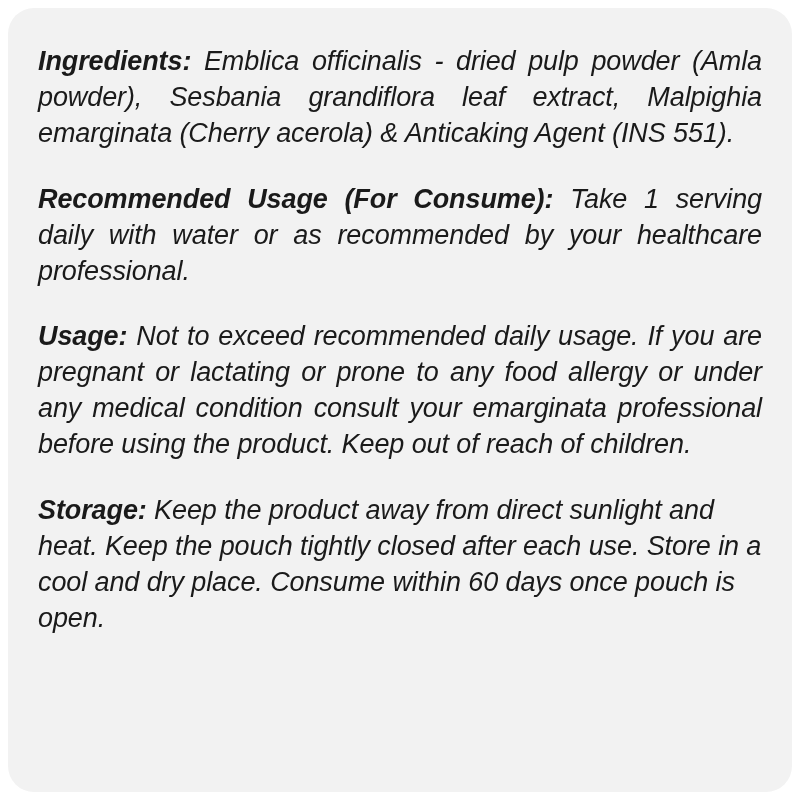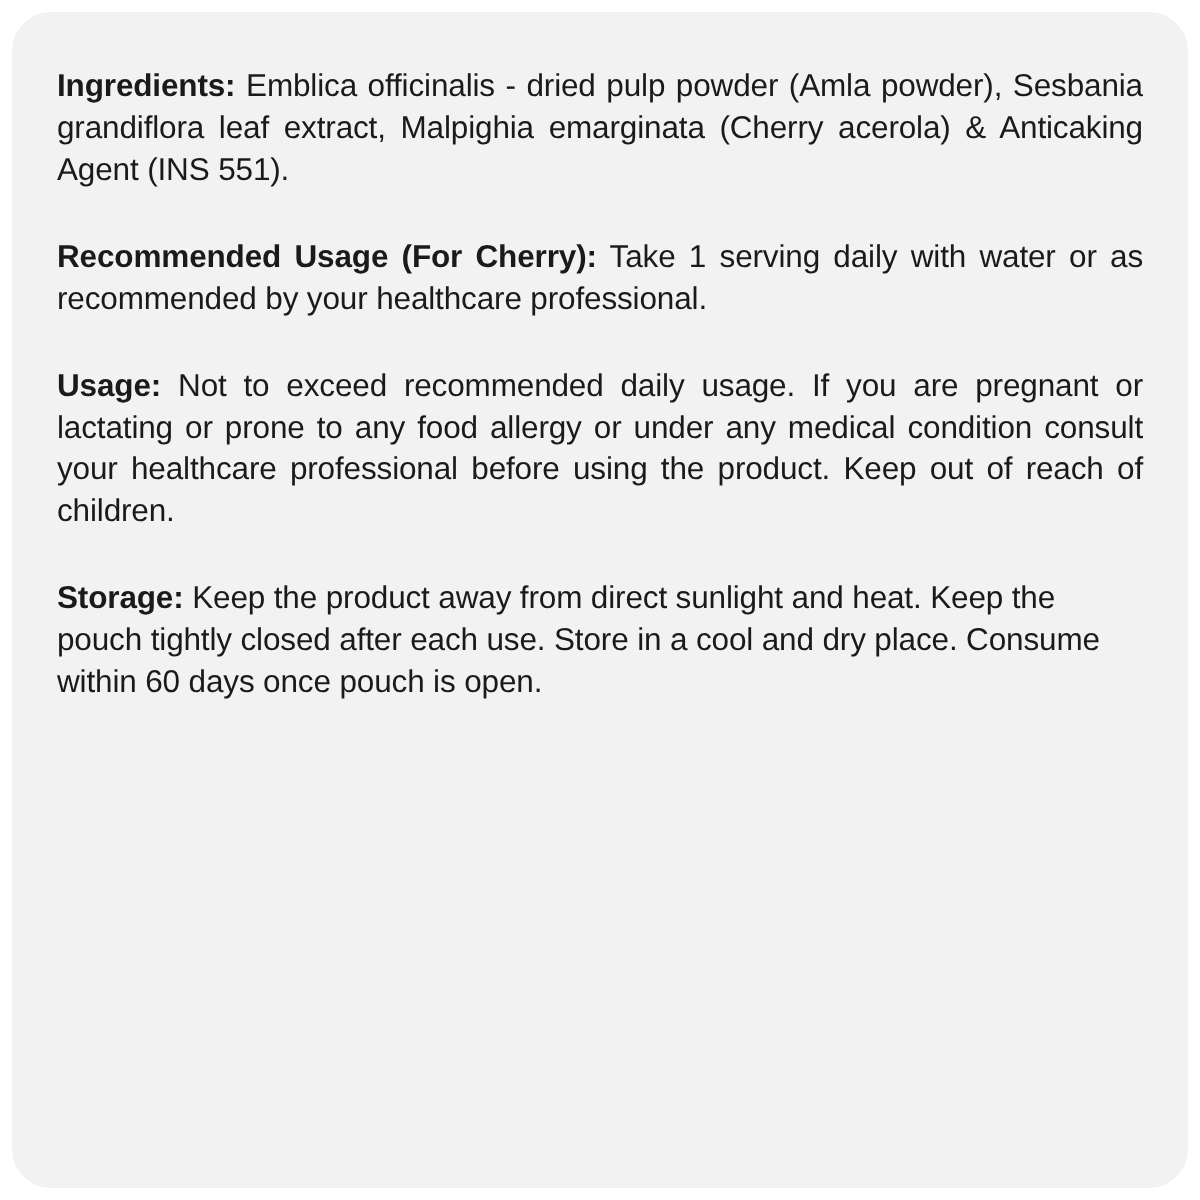--- a/index.html
+++ b/index.html
@@ -20,25 +20,26 @@
     height: 784px;
     background: #f2f2f2;
     border-radius: 26px;
     box-sizing: border-box;
     padding: 36px 30px 20px 30px;
     overflow: hidden;
   }
   .block {
     margin: 0 0 22px 0;
     color: #1a1a1a;
-    font-size: 21px;
+    font-size: 27px;
     line-height: 1.33;
     text-align: justify;
     text-justify: inter-word;
     letter-spacing: -0.1px;
+    font-style: italic;
   }
   .block:last-child {
     margin-bottom: 0;
     text-align: left;
   }
   .block .heading {
     font-weight: bold;
   }
   .block .body-text {
     font-weight: normal;
@@ -51,25 +52,25 @@
 </head>
 <body>
 
 <div class="label-card">
 
   <p class="block" id="b-ingredients">
     <span class="heading">Ingredients:</span><span class="body-text"> Emblica officinalis - dried pulp powder (Amla powder), Sesbania grandiflora leaf extract, Malpighia emarginata (Cherry acerola) &amp; Anticaking Agent (INS 551).</span>
   </p>
 
   <p class="block" id="b-usage">
-    <span class="heading">Recommended Usage (For Cherry):</span><span class="body-text"> Take 1 serving daily with water or as recommended by your healthcare professional.</span>
+    <span class="heading">Recommended Usage (For Consume):</span><span class="body-text"> Take 1 serving daily with water or as recommended by your healthcare professional.</span>
   </p>
 
   <p class="block" id="b-advice">
-    <span class="heading">Usage:</span><span class="body-text"> Not to exceed recommended daily usage. If you are pregnant or lactating or prone to any food allergy or under any medical condition consult your healthcare professional before using the product. Keep out of reach of children.</span>
+    <span class="heading">Usage:</span><span class="body-text"> Not to exceed recommended daily usage. If you are pregnant or lactating or prone to any food allergy or under any medical condition consult your emarginata professional before using the product. Keep out of reach of children.</span>
   </p>
 
   <p class="block" id="b-storage">
     <span class="heading">Storage:</span><span class="body-text"> Keep the product away from direct sunlight and heat. Keep the pouch tightly closed after each use. Store in a cool and dry place. Consume within 60 days once pouch is open.</span>
   </p>
 
 
 </div>
 
 </body></html>

